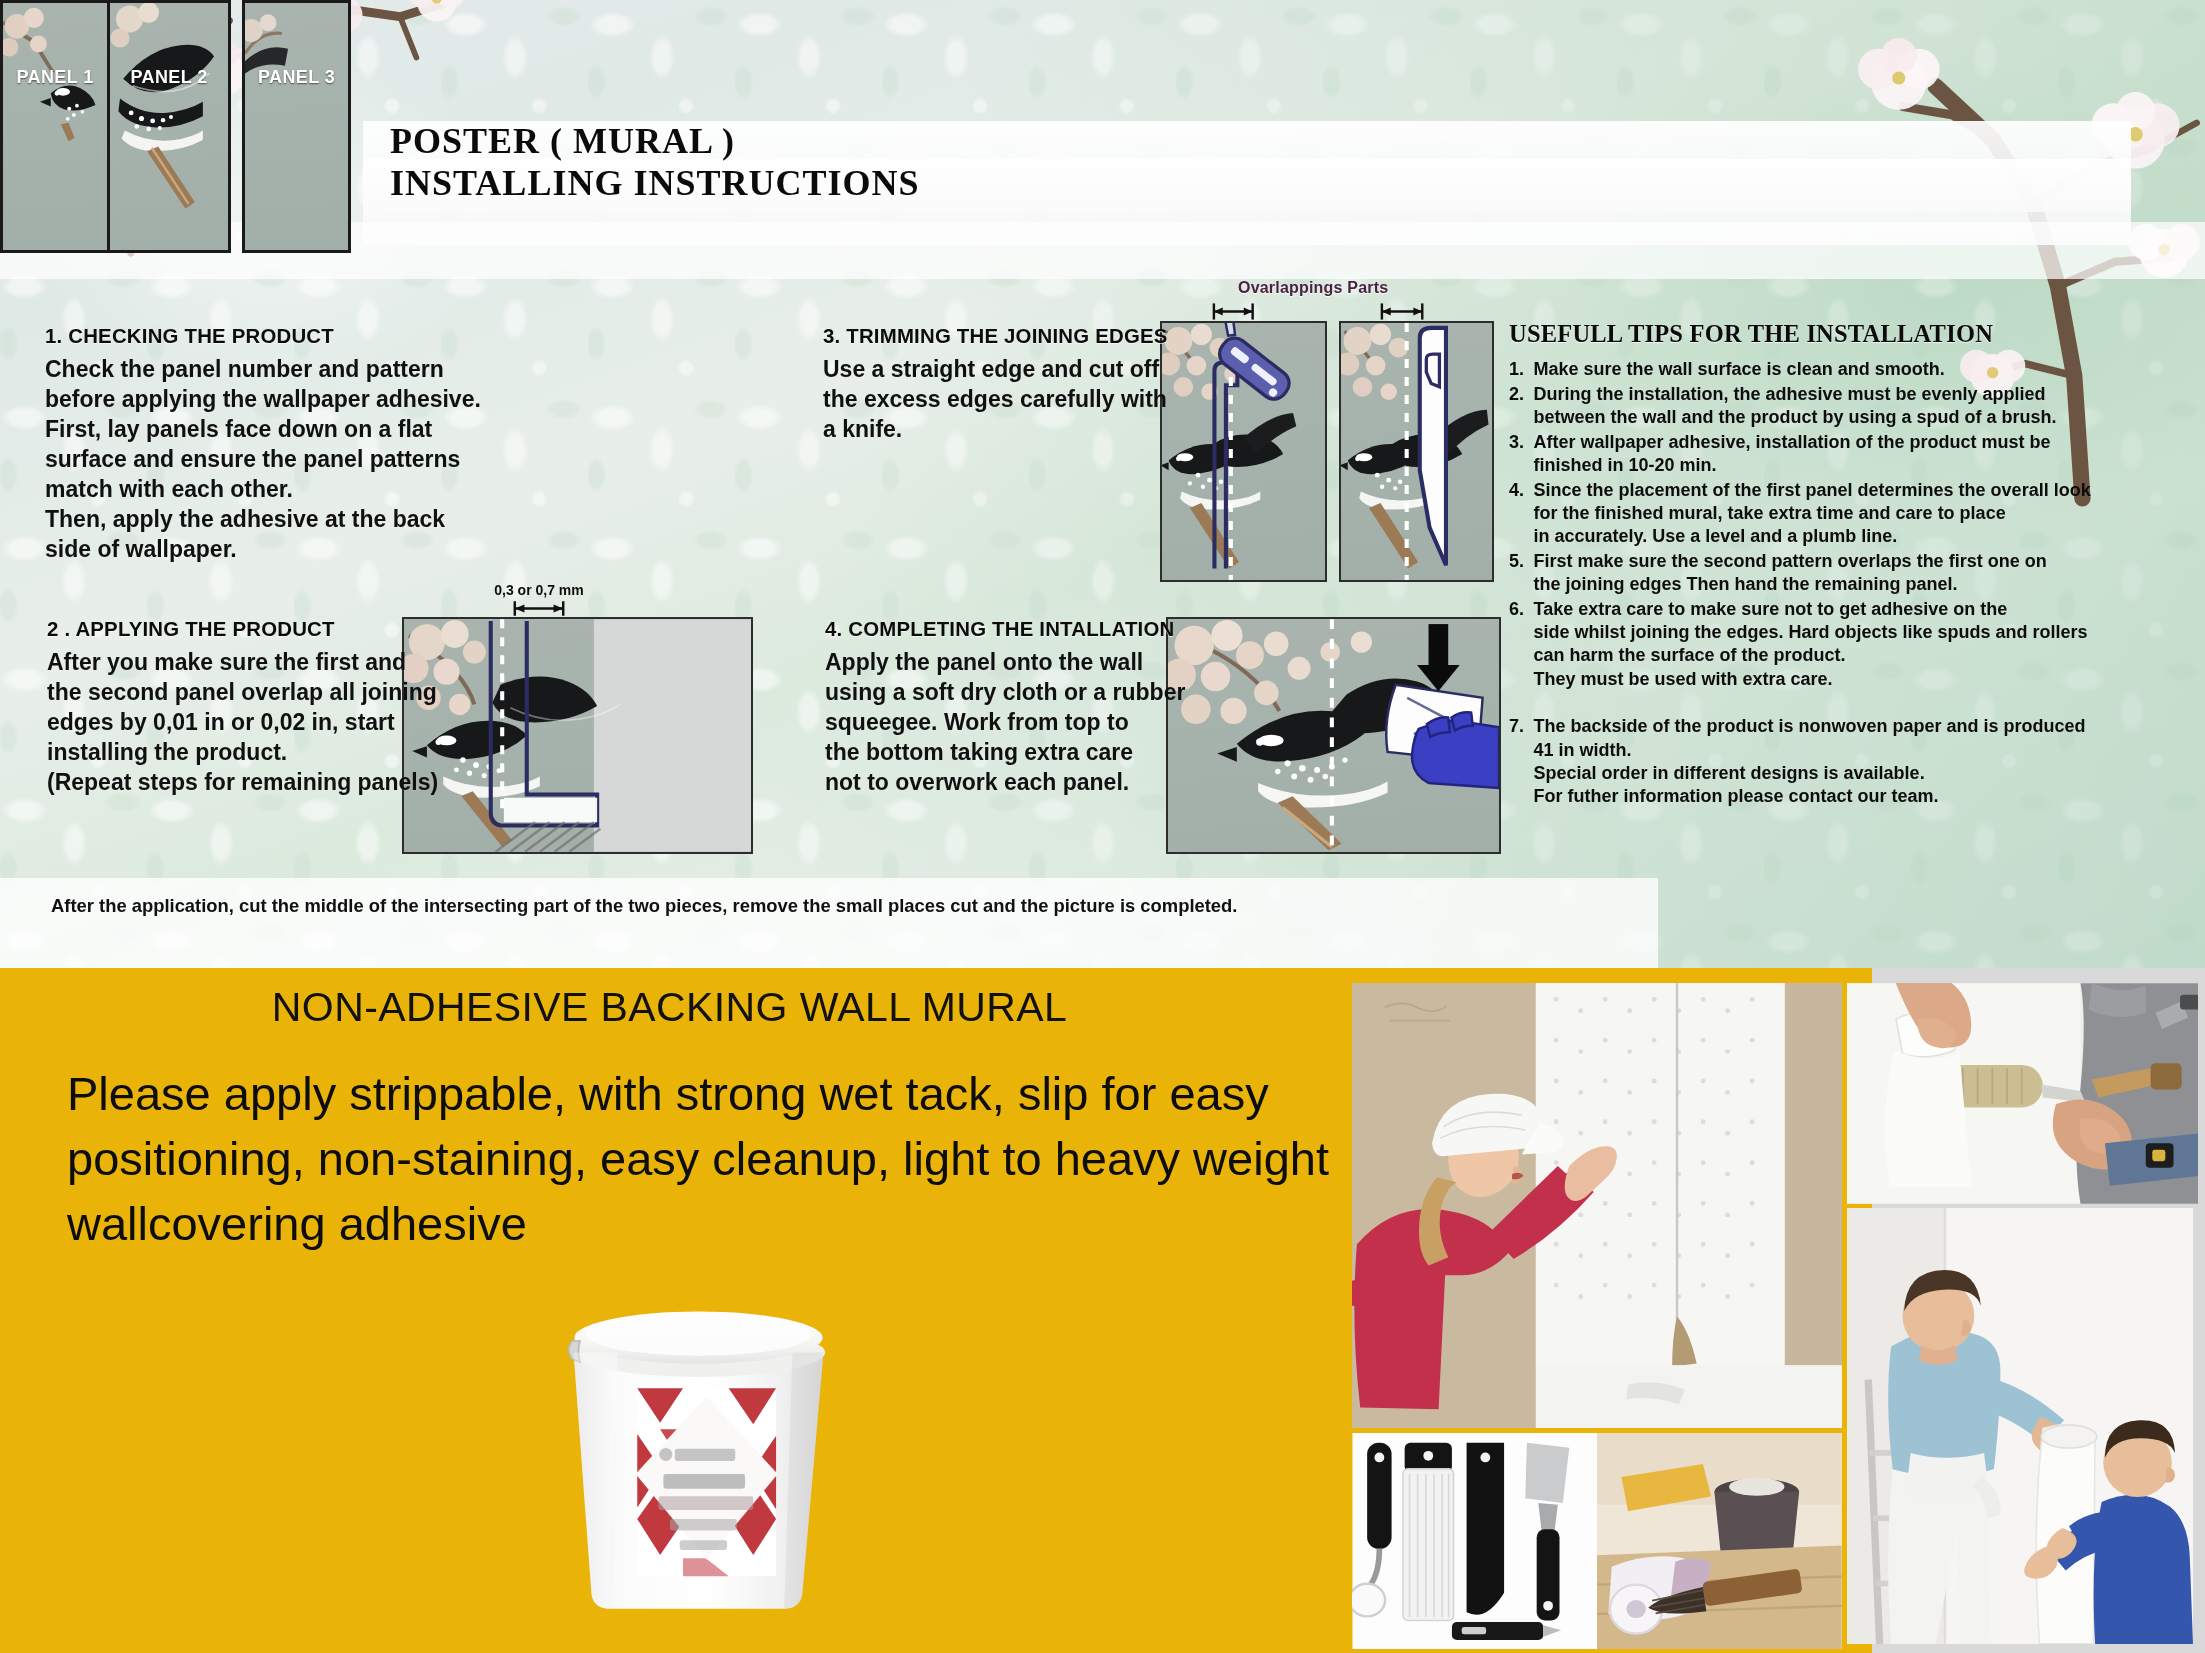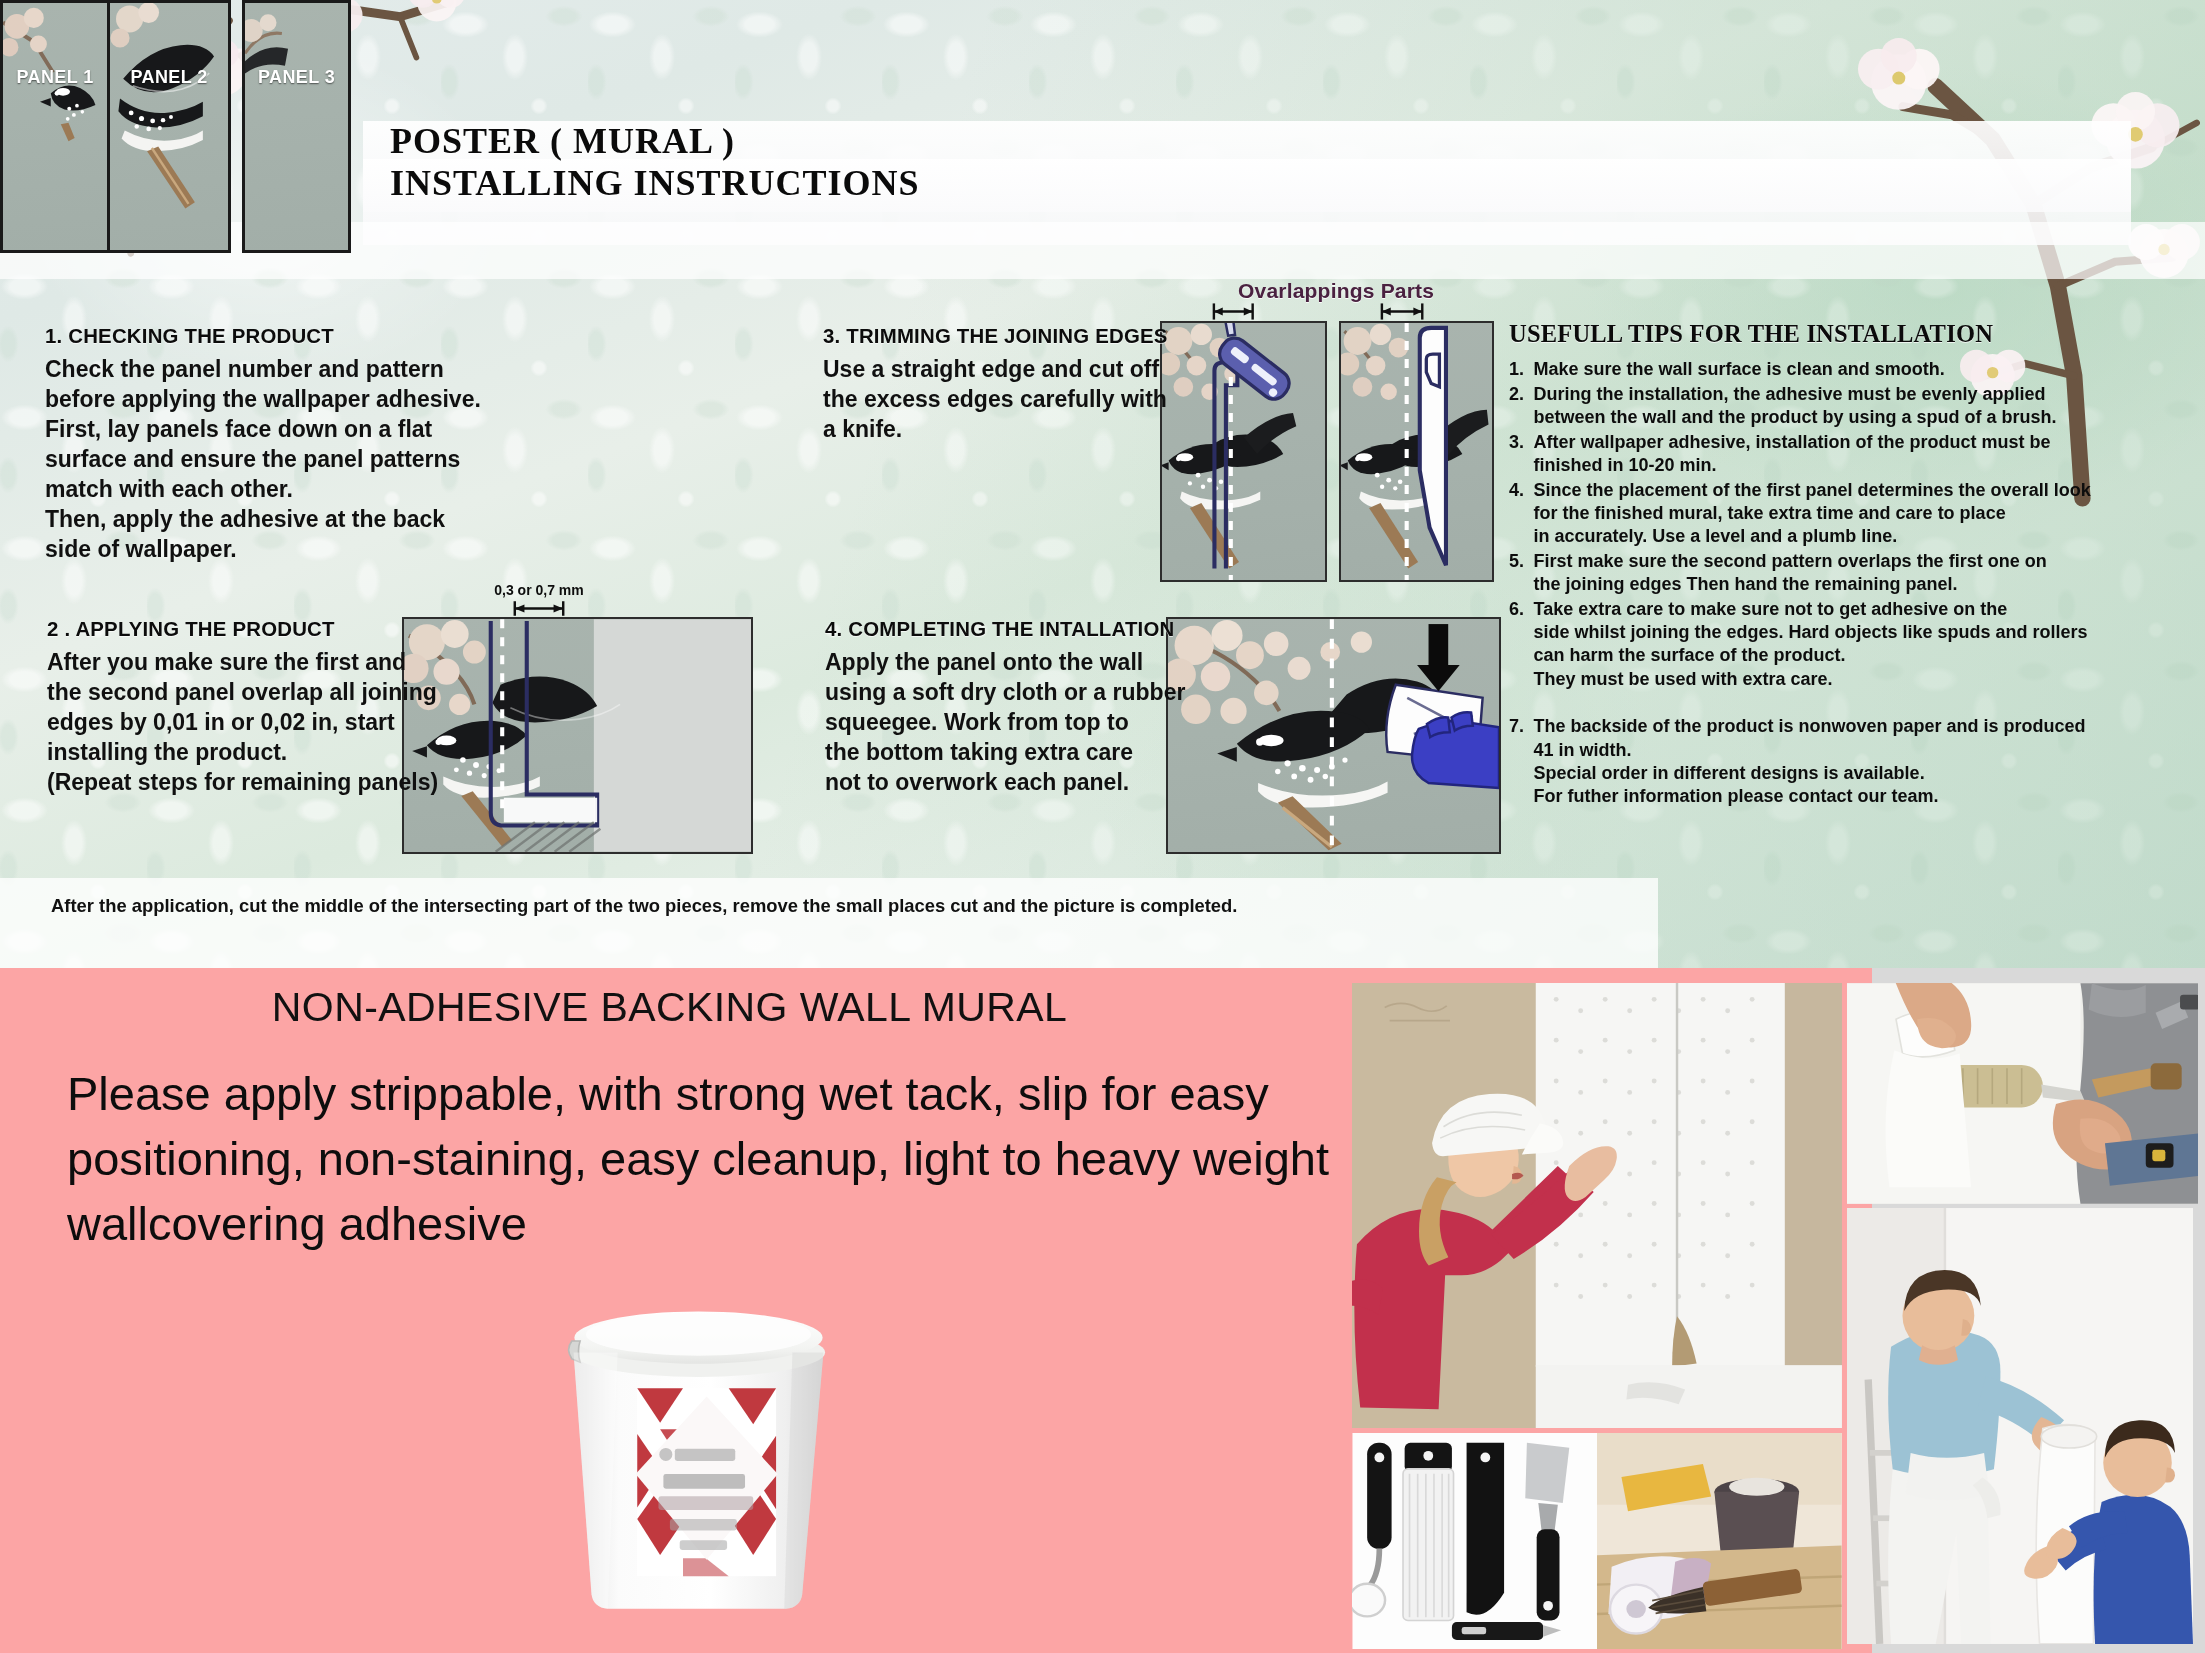--- a/index.html
+++ b/index.html
@@ -113,21 +113,21 @@
   #dim-block { position: absolute; left: 453px; top: 582px; z-index: 6; width: 172px; }
   #dim-label { font-size: 14px; font-weight: bold; color: #0d0d0d; text-align: center; white-space: nowrap;}
 
   #dia2 { left: 402px;  top: 617px; width: 351px; height: 237px; }
   #dia3a { left: 1160px; top: 321px; width: 167px; height: 261px; }
   #dia3b { left: 1339px; top: 321px; width: 155px; height: 261px; }
   #dia4 { left: 1166px; top: 617px; width: 335px; height: 237px; }
 
   #overlap-label {
     position: absolute; left: 1238px; top: 279px; z-index: 7;
-    font-size: 21px; font-weight: bold; color: #4a2140;
+    font-size: 16px; font-weight: bold; color: #4a2140;
     letter-spacing: 0.2px; white-space: nowrap;
     text-shadow: 0 0.8px 0 rgba(255,255,255,.8);
   }
   .dim-arrow { position: absolute; z-index: 7; }
 
   
   #tips { position: absolute; left: 1509px; top: 320px; width: 662px; z-index: 6; }
   #tips-title {
     font-family: "Liberation Serif", serif;
     font-weight: bold; font-size: 24.5px; letter-spacing: 0.2px;
@@ -145,21 +145,21 @@
   #footnotes div {
     font-size: 18.4px; color: #111; font-weight: 600;
     line-height: 1.1; white-space: nowrap;
   }
   #footnotes div + div { margin-top: 16.3px; }
 
   
   #bottom {
     position: absolute; left: 0; top: 968px;
     width: 1872px; height: 686px;
-    background: #fca5a5;
+    background: #eab308;
   }
   #bottom-text { position: absolute; left: 0; top: 16.3px; width: 1339px; }
   #bottom-heading {
     text-align: center; font-size: 41px; color: #111; letter-spacing: 0.4px;
     font-weight: normal; white-space: nowrap;
   }
   #bottom-para {
     margin-top: 31px; padding-left: 67px;
     font-size: 47px; line-height: 1.38; color: #0d0d0d; font-weight: normal;
   }

